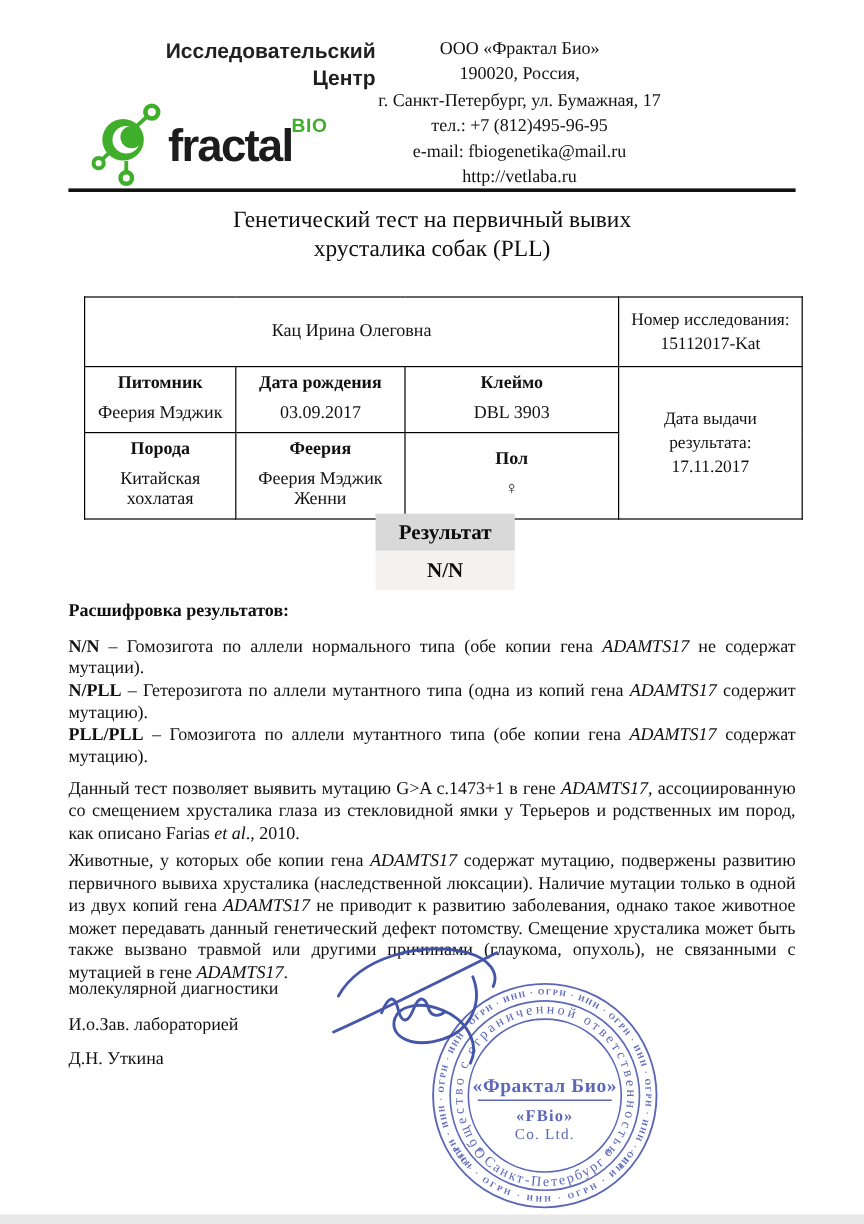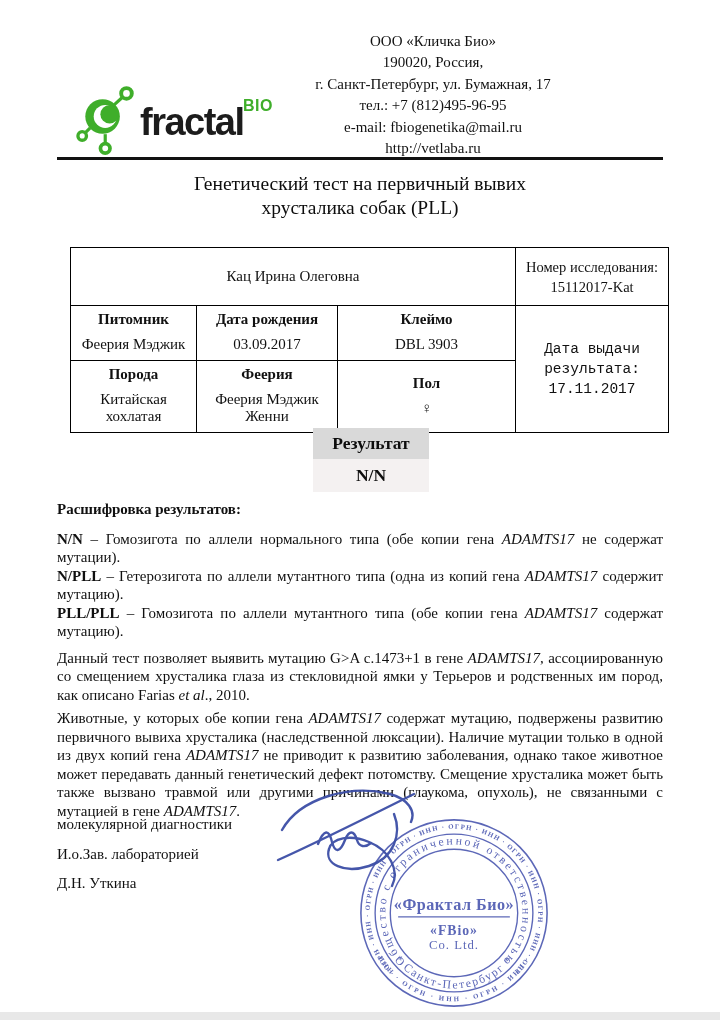--- a/index.html
+++ b/index.html
@@ -24,21 +24,21 @@
   .title{position:absolute;top:172px;left:57px;width:606px;text-align:center;
          font-weight:normal;font-size:19.5px;line-height:24px;color:#0d0d0d;}
 
   
   .info-table{position:absolute;top:247px;left:70px;width:598px;border-collapse:collapse;
               font-size:15px;color:#111;table-layout:fixed;}
   .info-table td{border:1.5px solid #000;text-align:center;vertical-align:middle;padding:0;}
   .cell-pad{padding:5px 2px 7px 2px;}
   .lbl{font-weight:bold;margin-bottom:8px;}
   .two-line{line-height:20px;font-size:14.5px;}
-  .issue-cell{line-height:20px;font-size:14.5px;font-family:Liberation Mono, monospace;}
+  .issue-cell{line-height:20px;font-size:14.5px;}
 
   
   .result{position:absolute;top:428px;left:313px;width:116px;text-align:center;
           font-weight:bold;font-size:17.5px;color:#0d0d0d;}
   .result-label{background:#d9d9d9;height:31px;line-height:31px;}
   .result-value{background:#f4f1f1;height:33px;line-height:33px;}
 
   
   .decode{position:absolute;top:500px;left:57px;width:606px;font-size:15px;
           line-height:18.5px;text-align:justify;color:#101010;}
@@ -52,41 +52,45 @@
   .sig-block div{margin-bottom:12.5px;}
   .stamp{position:absolute;left:356px;top:815px;opacity:.88;}
   .scribble{position:absolute;left:272px;top:782px;}
   .scan-edge{position:absolute;left:0;bottom:0;width:720px;height:8px;background:#e8e8e8;}
 </style>
 </head>
 <body>
 
 <div class="page">
 
+  <div class="ic-label">
+    <div>Исследовательский</div>
+    <div>Центр</div>
+  </div>
 
   <div class="logo">
     <svg class="logo-icon" width="62" height="80" viewBox="0 0 70 82">
       <g stroke="#3FAE2A" stroke-width="3.6" fill="none">
         <line x1="43" y1="24" x2="55" y2="13"></line>
         <line x1="16" y1="50" x2="9" y2="57"></line>
         <line x1="33" y1="57" x2="33" y2="68"></line>
       </g>
       <circle cx="30" cy="37" r="19.5" fill="#3FAE2A"></circle>
       <circle cx="33" cy="37" r="13" fill="#ffffff"></circle>
       <circle cx="38" cy="34.5" r="10.5" fill="#3FAE2A"></circle>
       <circle cx="57" cy="11" r="6" fill="#fff" stroke="#3FAE2A" stroke-width="4.4"></circle>
       <circle cx="7" cy="59" r="4.8" fill="#fff" stroke="#3FAE2A" stroke-width="3.8"></circle>
       <circle cx="33" cy="73" r="5.4" fill="#fff" stroke="#3FAE2A" stroke-width="4.2"></circle>
     </svg>
     <span class="logo-word">fractal</span>
     <span class="logo-sup">BIO</span>
   </div>
 
   <div class="address">
-    <div>ООО «Кличка Био»</div>
+    <div>ООО «Фрактал Био»</div>
     <div>190020, Россия,</div>
     <div>г. Санкт-Петербург, ул. Бумажная, 17</div>
     <div>тел.: +7 (812)495-96-95</div>
     <div>e-mail: fbiogenetika@mail.ru</div>
     <div>http://vetlaba.ru</div>
   </div>
 
   <div class="header-rule"></div>
 
   <div class="title">

